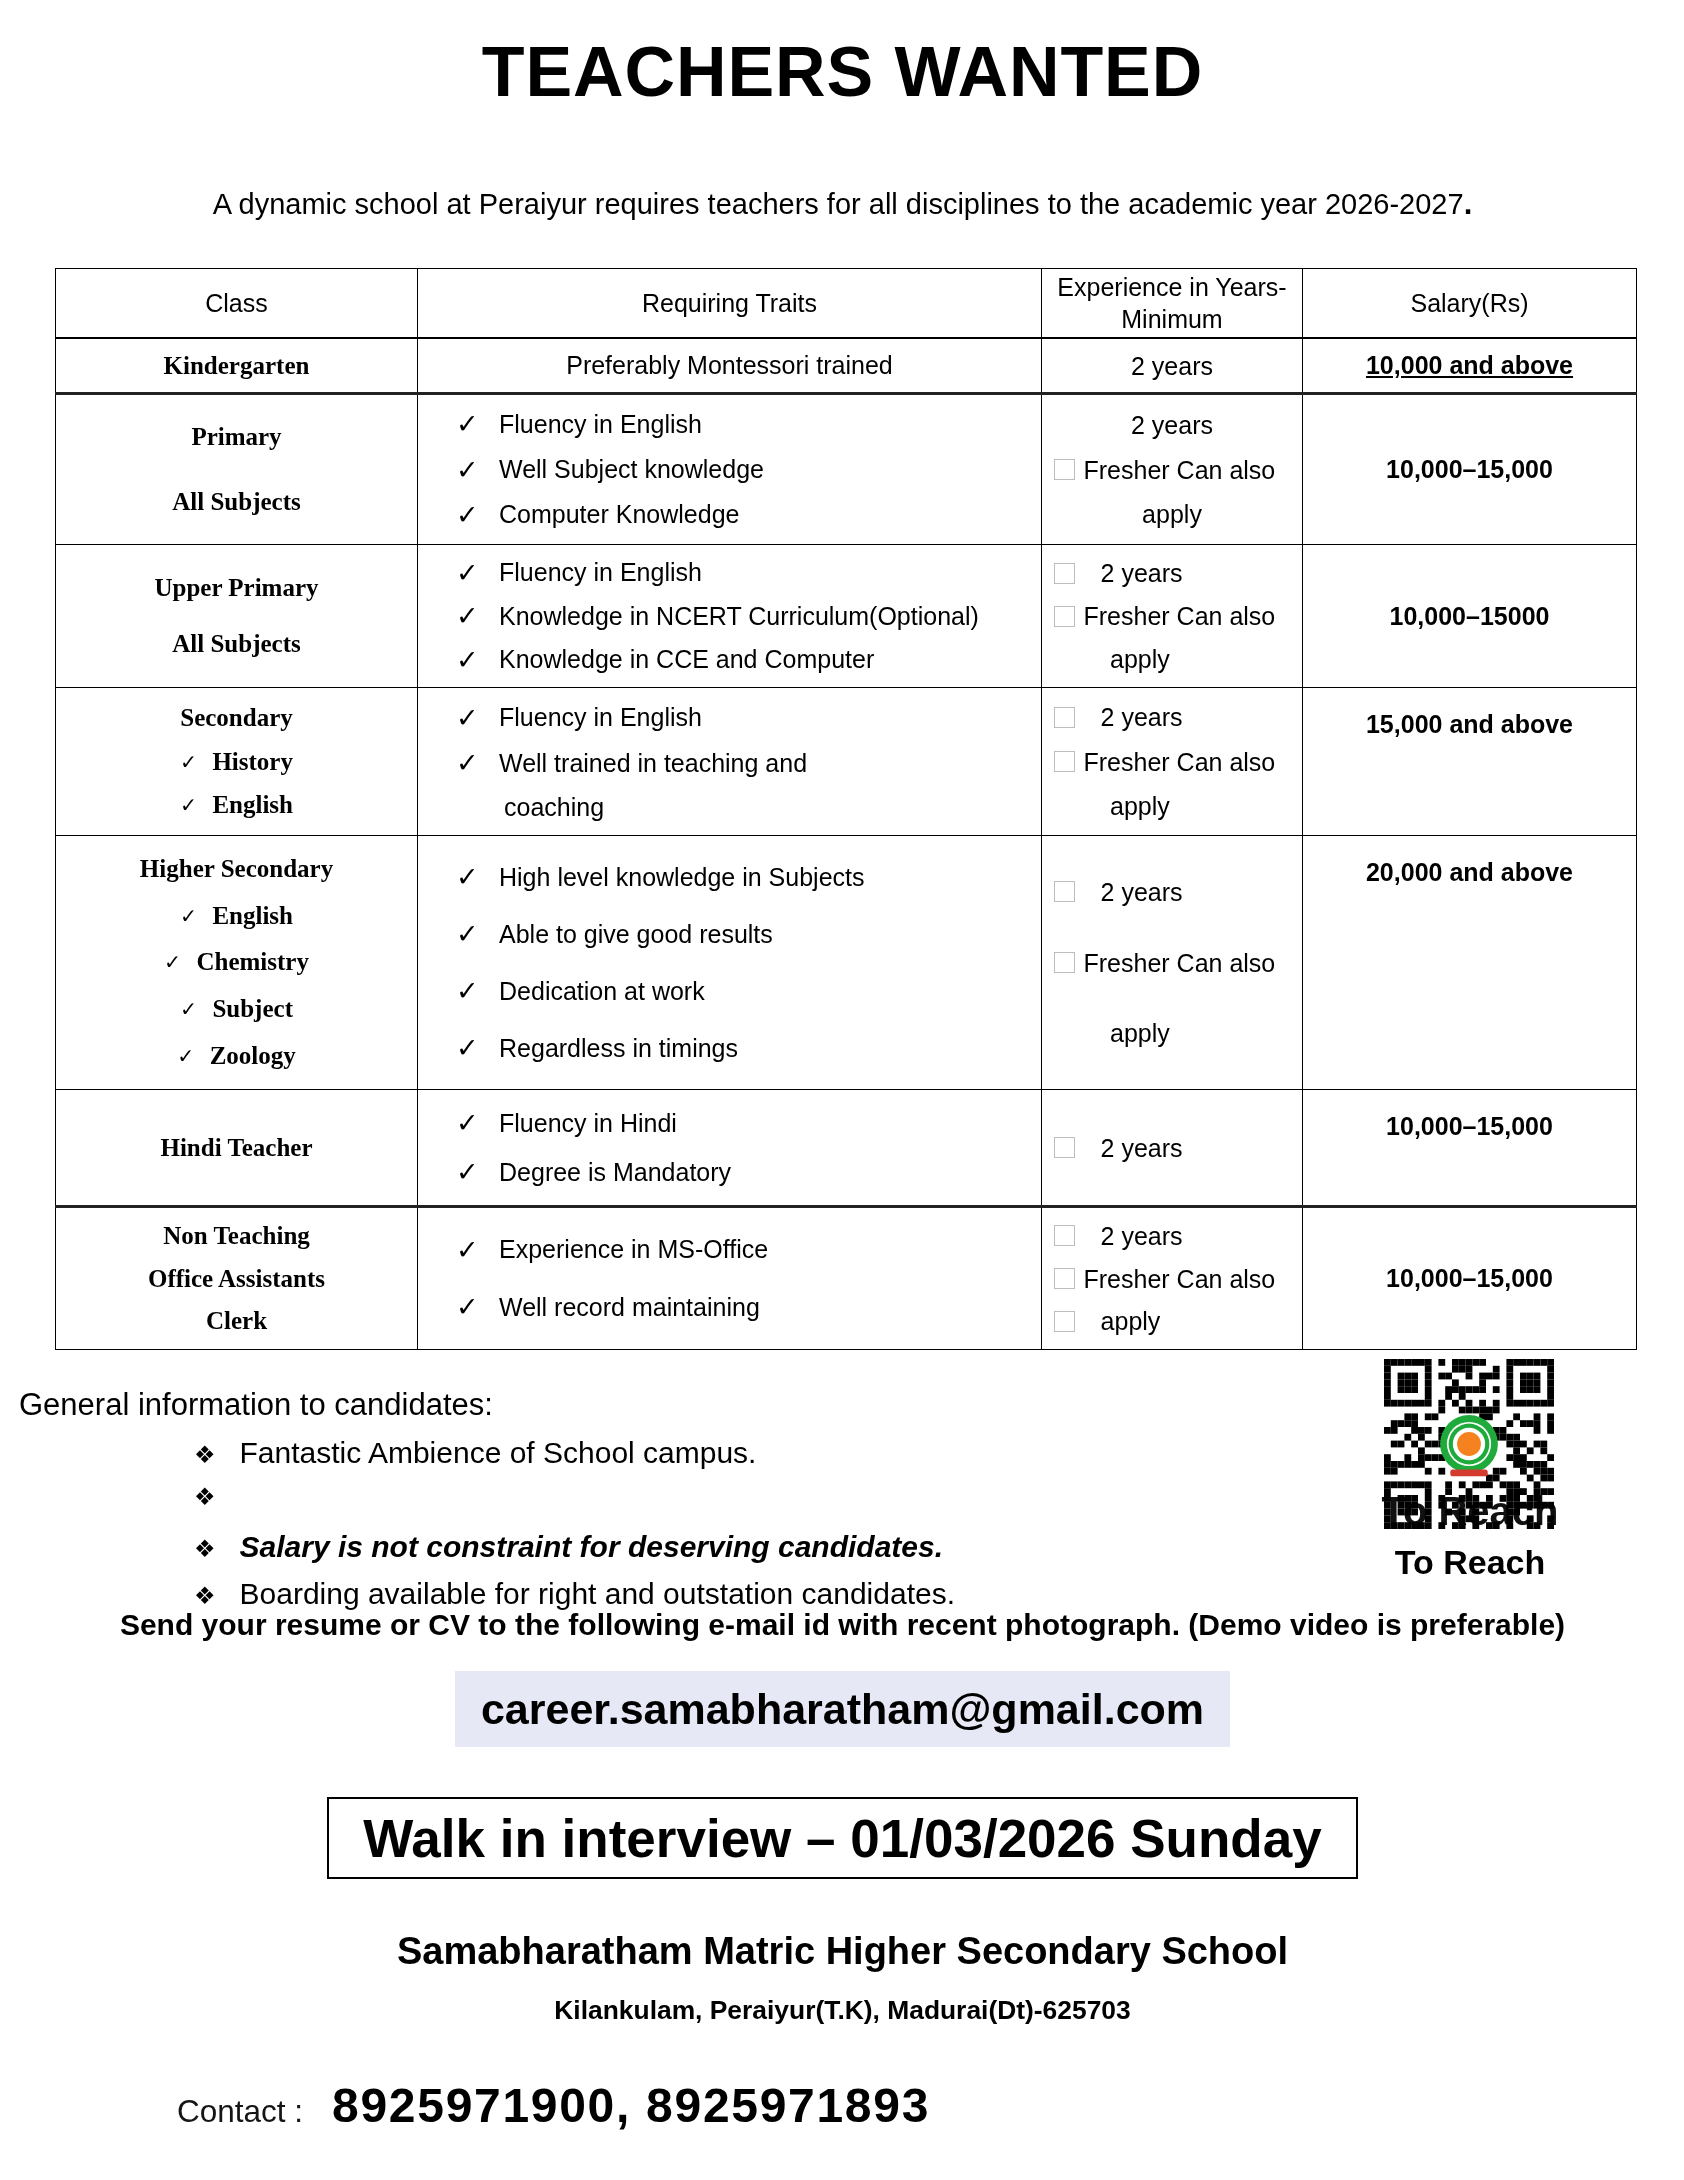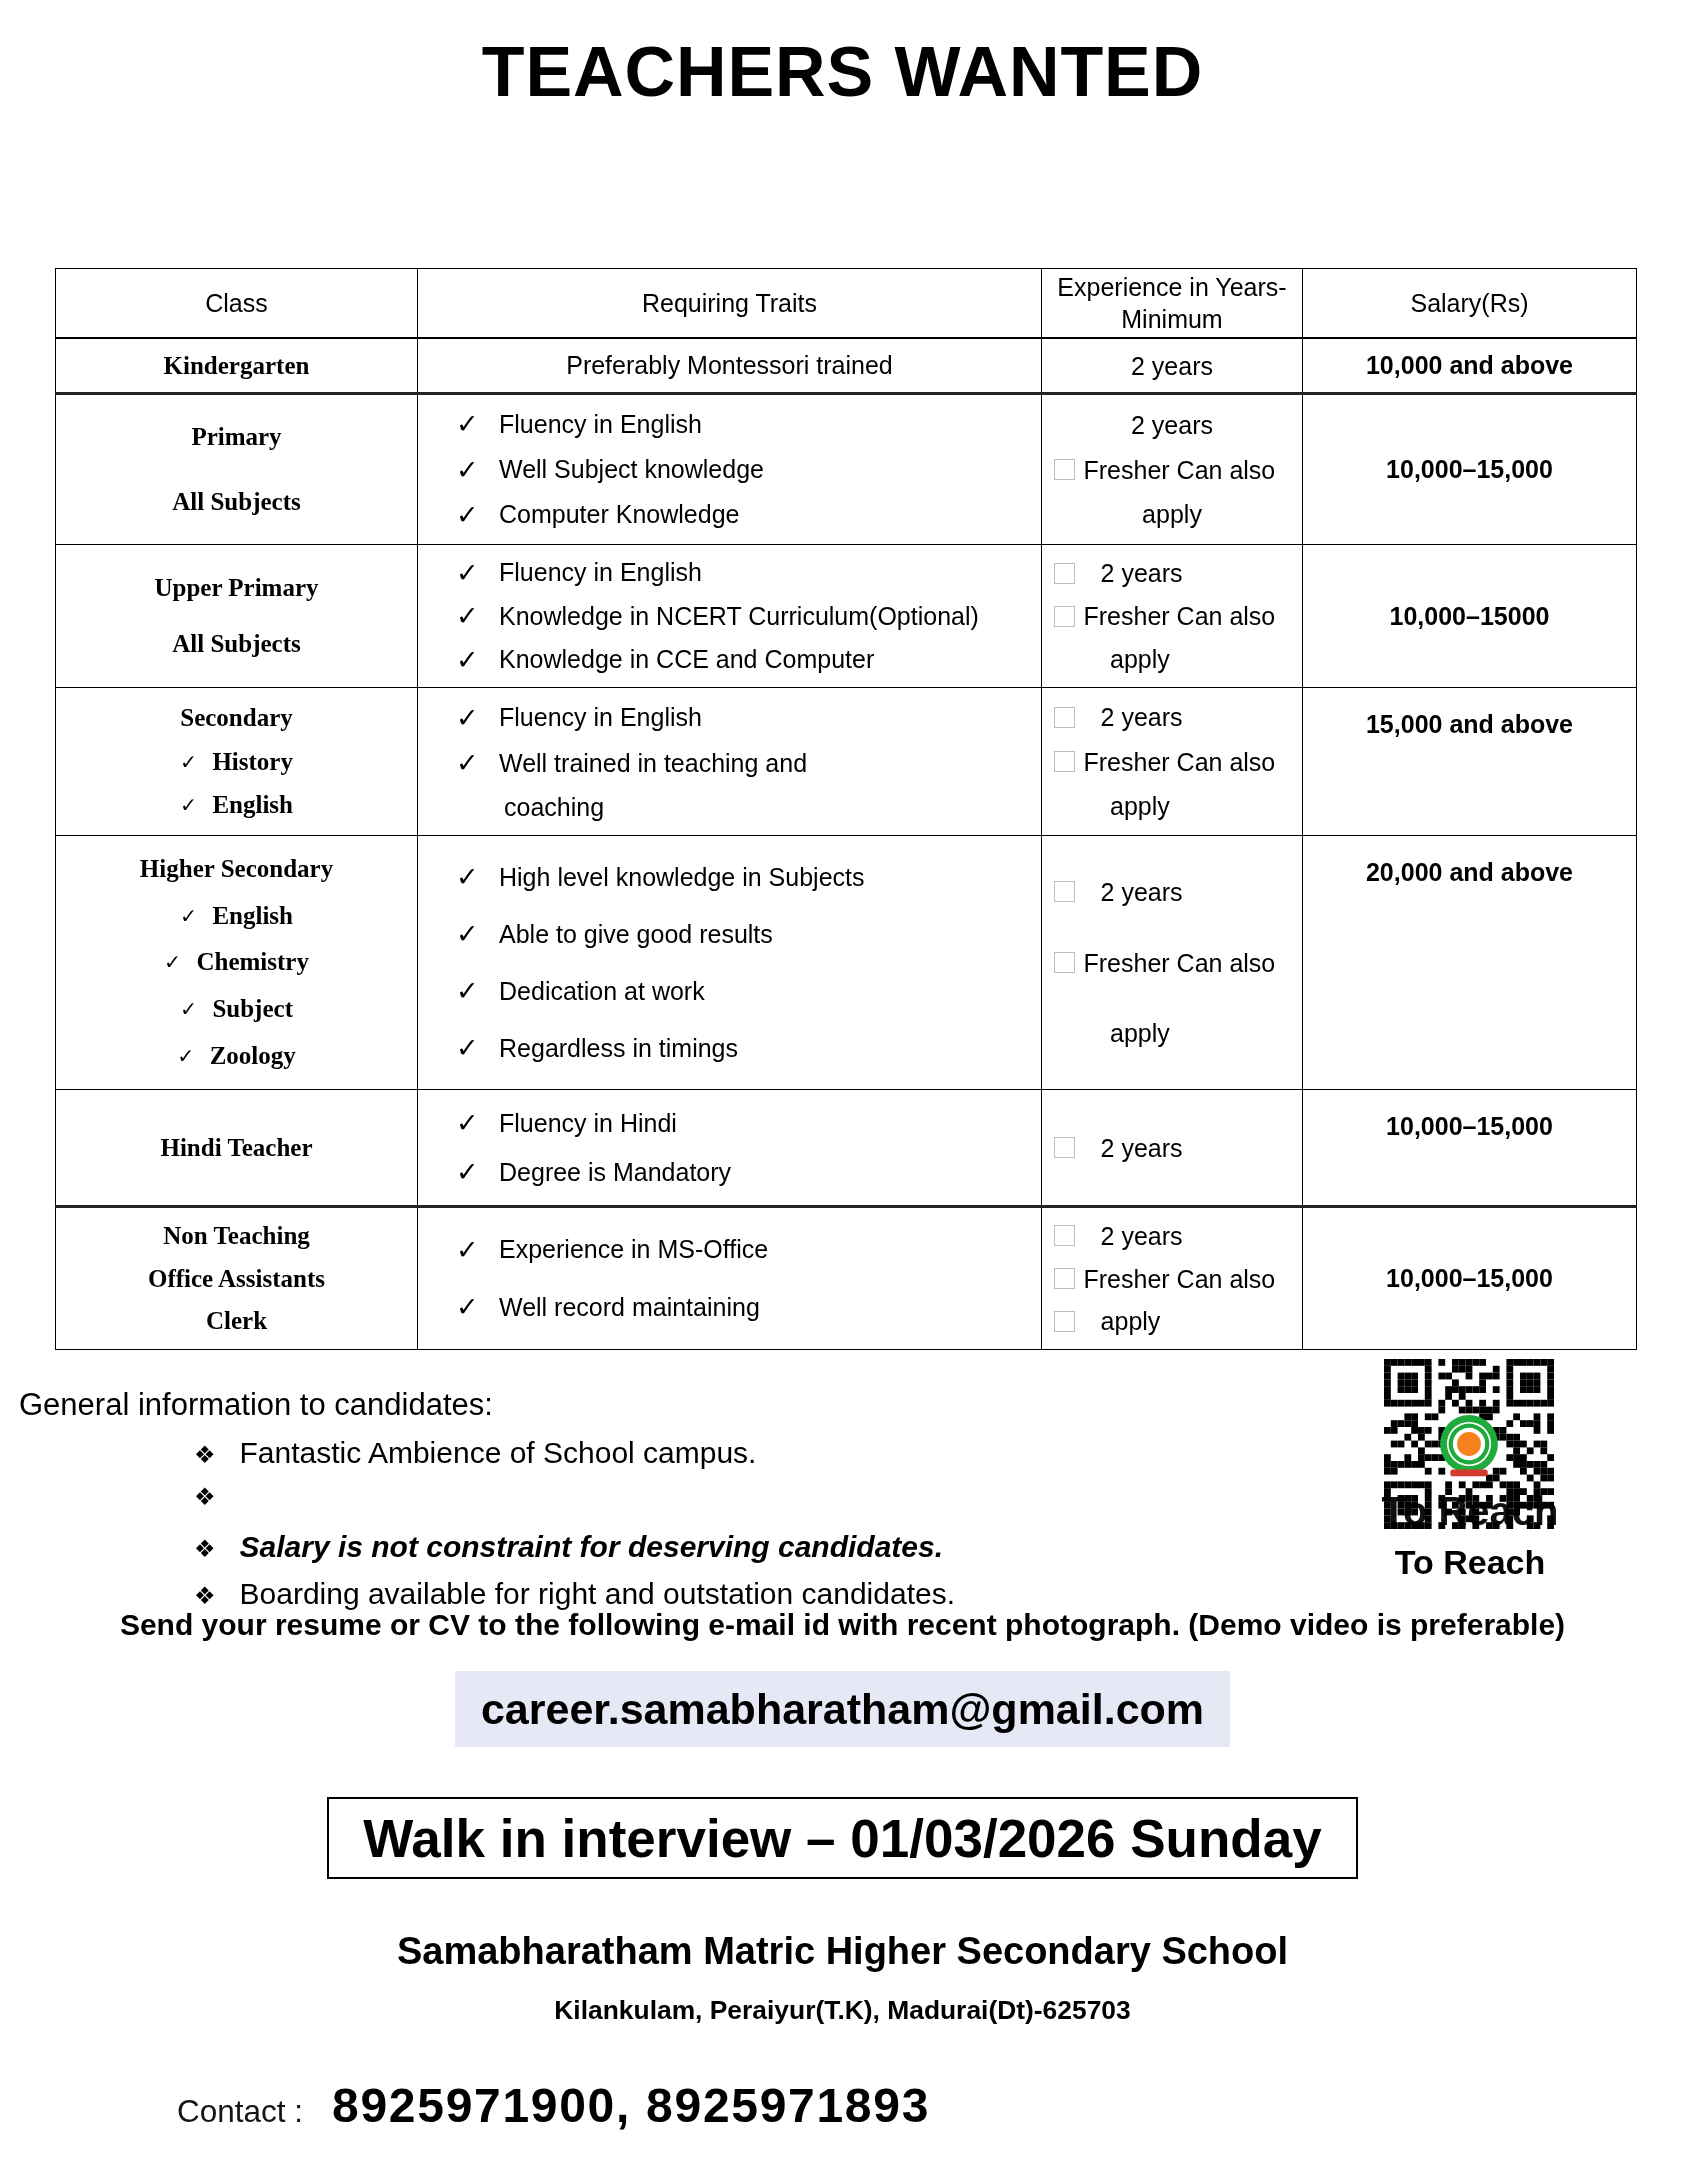--- a/index.html
+++ b/index.html
@@ -72,20 +72,21 @@
   .contact-label{font-size:31.5px;color:#151515;}
   .contact-numbers{font-size:48px;font-weight:bold;letter-spacing:1.7px;}
 </style>
 </head>
 <body>
 
 <div class="page">
 
   <div class="title">TEACHERS WANTED</div>
 
+  <div class="subtitle"><span>A dynamic school at Peraiyur requires teachers for all disciplines to the academic year 2026-2027</span><b>.</b></div>
 
   <table class="jobs" id="jobs-table">
     <colgroup>
       <col style="width:362px">
         <col style="width:624px">
         <col style="width:261px">
         <col style="width:334px">
     </colgroup>
     <thead>
         <tr>
@@ -112,21 +113,21 @@
             </div>
           </td>
           <td class="exp-cell">
             <div class="cell-col" style="height: 53px;">
               <div class="exp-line center">
                 <span>2 years</span>
               </div>
             </div>
           </td>
           <td class="salary-cell">
-            <div class="cell-col" style="height: 43px;">
+            <div class="cell-col" style="height: 43px; text-decoration: underline;">
               <div>10,000 and above</div>
             </div>
           </td>
         </tr>
         <tr>
           <td class="class-cell">
             <div class="cell-col" style="height: 149px; gap: 8px;">
               <div class="class-line">
                 <span>Primary</span>
               </div>

